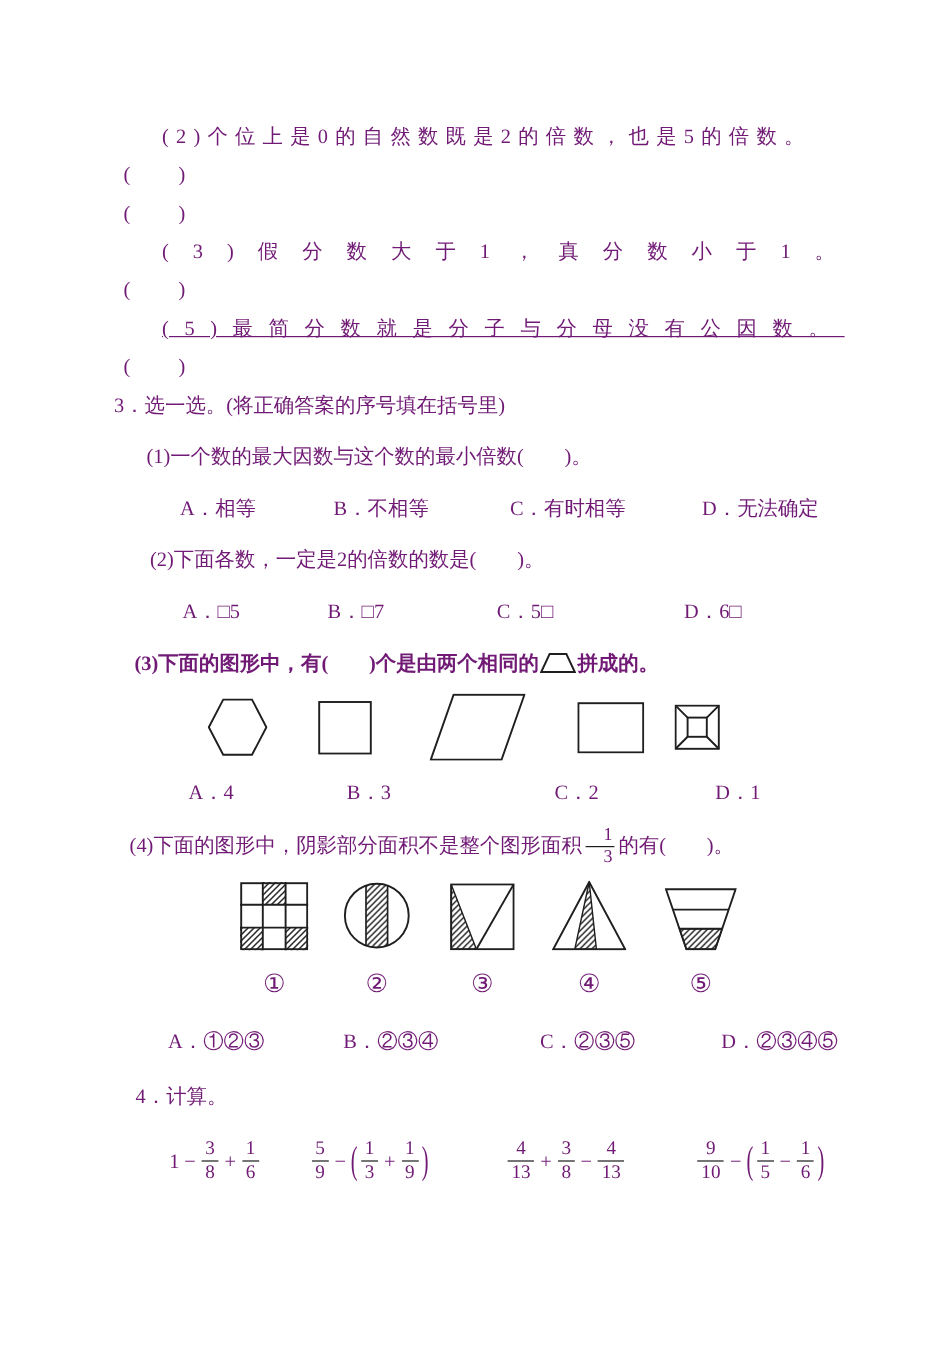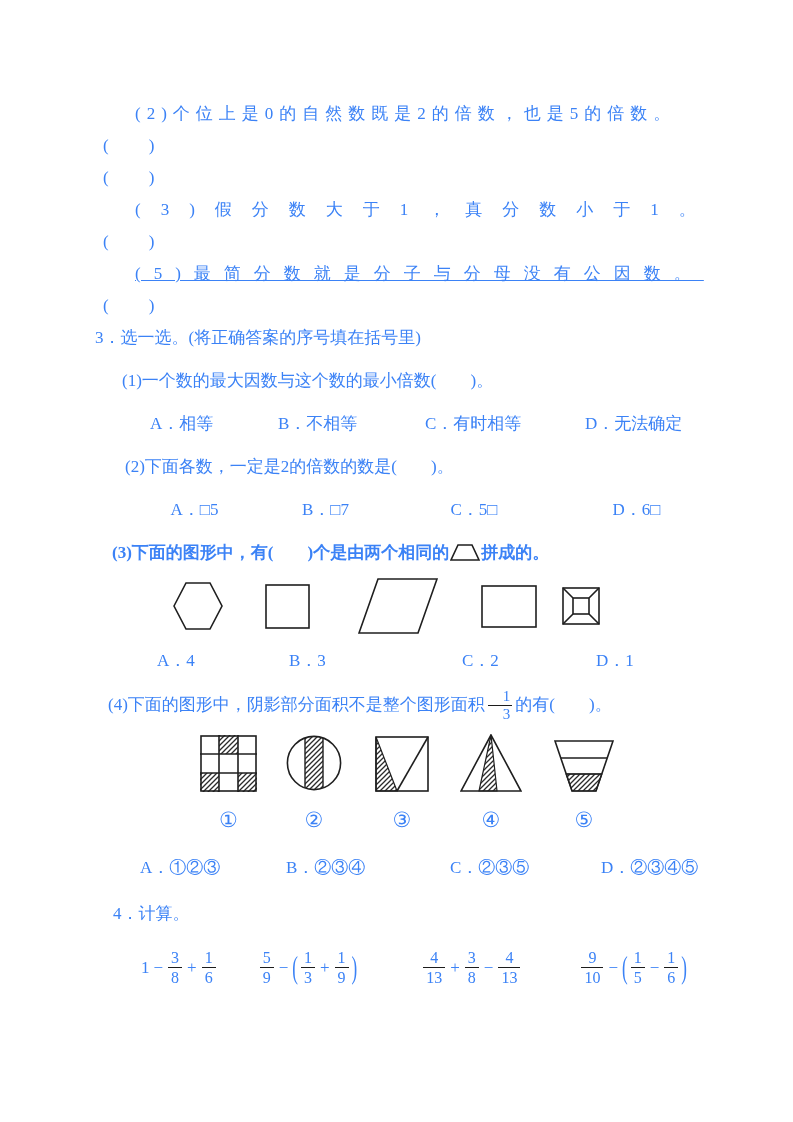--- a/index.html
+++ b/index.html
@@ -2,21 +2,21 @@
 <html><head>
 <meta charset="utf-8">
 <style>
   html,body{margin:0;padding:0;background:#fff;}
   .page{
     position:relative;
     width:793px;height:1122px;
     box-sizing:border-box;
     padding:98px 90px 0 95px;
     background:#ffffff;
-    color:#3b82f6;
+    color:#701a75;
     font-family:"Liberation Serif","DejaVu Serif",serif;
     font-size:17px;
     overflow:hidden;
   }
   p{margin:0;}
   svg{display:block;}
   .stroke{fill:none;stroke:#1f1f1f;stroke-width:1.6;}
   .shade{fill:url(#hatch);stroke:#1f1f1f;stroke-width:1.2;}
 
   
@@ -29,21 +29,21 @@
 
   .sec-title{line-height:32px;}
   .q-line{line-height:32px;margin-top:11px;white-space:nowrap;}
   .ind-q1{text-indent:27px;}
   .ind-q2{text-indent:30px;}
   .ind-q3{text-indent:17px;font-weight:bold;}
   .ind-q4{text-indent:13px;}
 
   .opt-row{display:grid;line-height:32px;margin-top:11px;gap:36px;}
   .row-q1{grid-template-columns:92px 111px 124px auto;padding-left:55px;}
-  .row-q2{grid-template-columns:85px 105px 120px auto;padding-left:57px;text-align:center;}
+  .row-q2{grid-template-columns:85px 105px 120px auto;padding-left:57px;}
   .row-q3{grid-template-columns:96px 137px 98px auto;padding-left:62px;margin-top:7px;}
   .row-q4{grid-template-columns:110px 128px 115px auto;padding-left:45px;margin-top:20px;}
 
   .shape-row{display:flex;align-items:center;margin-top:5px;height:64px;}
   .shape-row .s1{margin-left:78px;}
   .shape-row .s2{margin-left:42px;}
   .shape-row .s3{margin-left:48px;}
   .shape-row .s4{margin-left:43px;}
   .shape-row .s5{margin-left:25px;}
 

